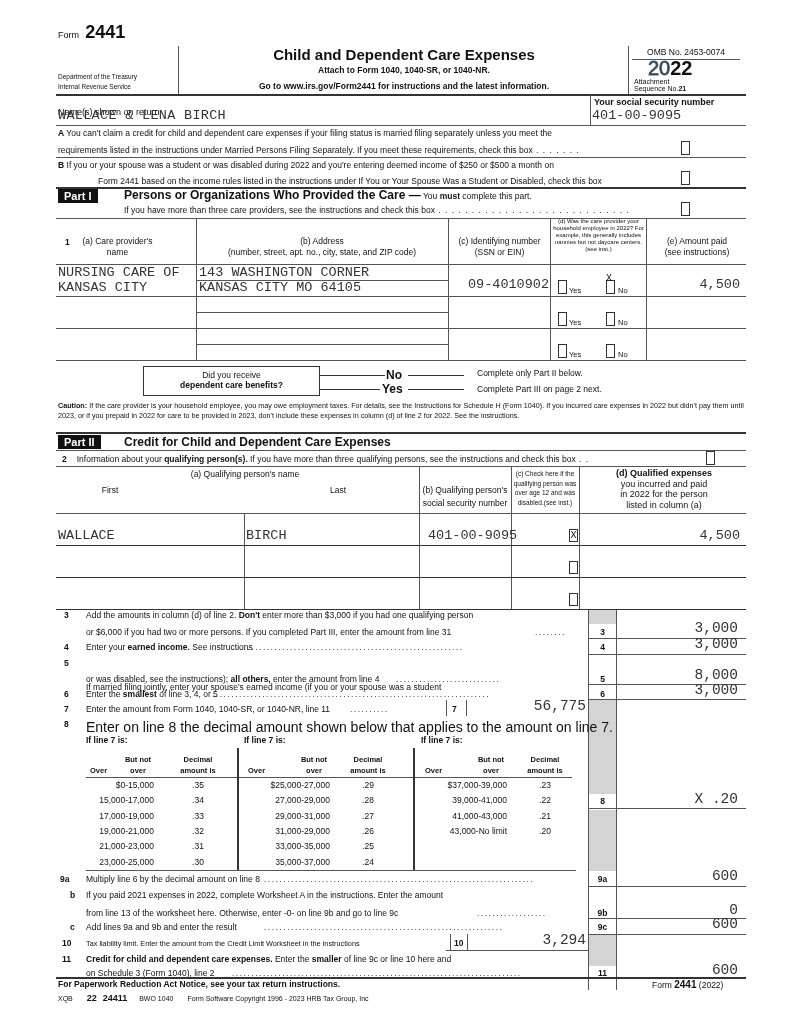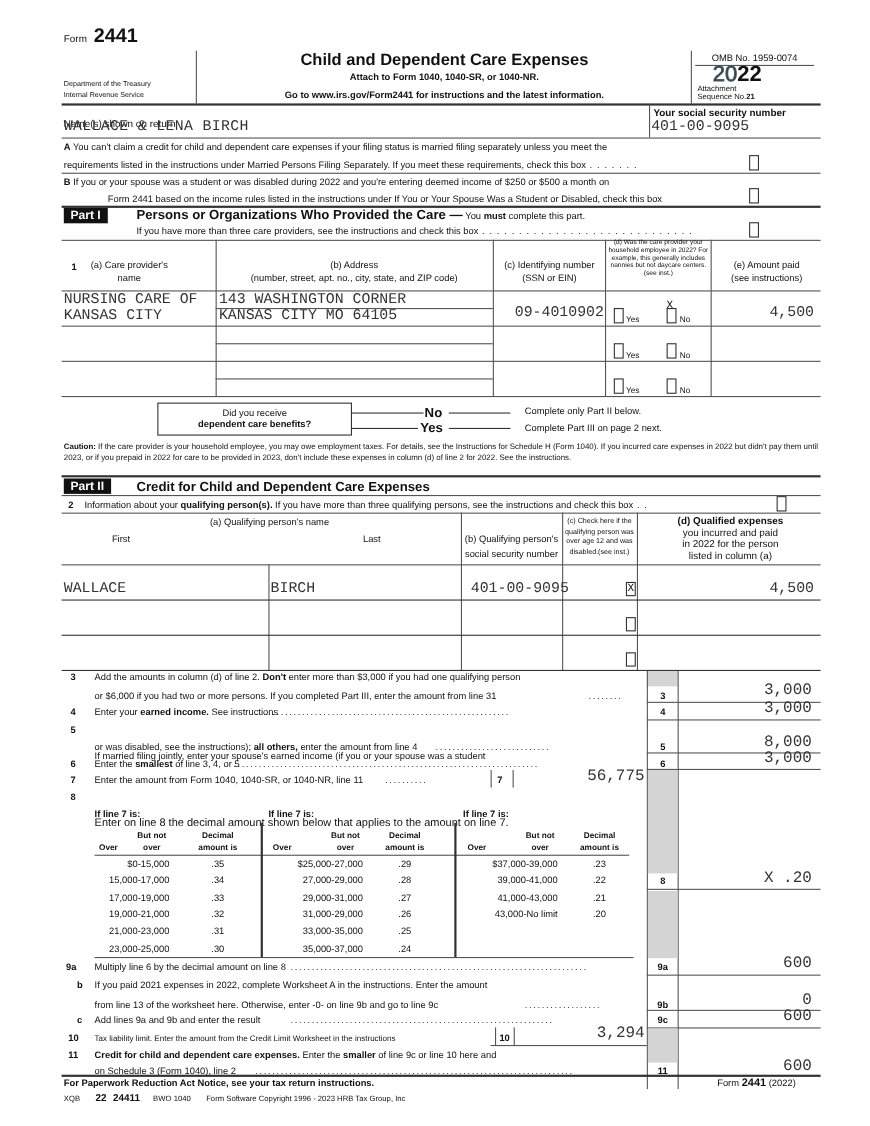--- a/index.html
+++ b/index.html
@@ -30,21 +30,21 @@
 </div>
 <div class="abs" style="left:58px;top:73px;font-size:6.5px;">Department of the Treasury</div>
 <div class="abs" style="left:58px;top:83px;font-size:6.5px;">Internal Revenue Service</div>
 <div class="vl" style="left:178px;top:46px;height:48px;"></div>
 
 <div class="abs c" style="left:180px;top:46px;width:448px;font-size:15px;font-weight:bold;text-align:center;">Child and Dependent Care Expenses</div>
 <div class="abs c" style="left:180px;top:65px;width:448px;font-size:8.5px;font-weight:bold;">Attach to Form 1040, 1040-SR, or 1040-NR.</div>
 <div class="abs c" style="left:180px;top:81px;width:448px;font-size:8.5px;font-weight:bold;">Go to www.irs.gov/Form2441 for instructions and the latest information.</div>
 
 <div class="vl" style="left:628px;top:46px;height:48px;"></div>
-<div class="abs c" style="left:630px;top:47px;width:112px;font-size:8.5px;">OMB No. 1959-0074</div>
+<div class="abs c" style="left:630px;top:47px;width:112px;font-size:8.5px;">OMB No. 2453-0074</div>
 <div class="hl" style="left:632px;top:59px;width:108px;"></div>
 <div class="abs" style="left:648px;top:58px;font-size:20px;line-height:20px;">
   <span style="color:#0c4a6e;-webkit-text-stroke:0.8px #555;">20</span><span style="font-weight:bold;">22</span>
 </div>
 <div class="abs" style="left:634px;top:78px;font-size:7px;line-height:7px;">Attachment</div>
 <div class="abs" style="left:634px;top:85px;font-size:7px;line-height:8px;">
   <span>Sequence No.</span><span style="font-weight:bold;">21</span>
 </div>
 
 <div class="hl2" style="left:56px;top:94px;width:690px;"></div>
@@ -251,21 +251,21 @@
     <div class="shade" style="left: 589px; top: 700px; width: 27px; height: 94px;"></div>
     <div class="shade" style="left: 589px; top: 810px; width: 27px; height: 61px;"></div>
     <div class="abs b" style="left: 64px; top: 704px; font-size: 8.5px;">7</div>
     <div class="abs" style="left: 86px; top: 704px; font-size: 8.5px; white-space: nowrap;"><span>Enter the amount from Form 1040, 1040-SR, or 1040-NR, line 11</span></div>
     <div class="abs" style="left: 350px; top: 704px; font-size: 8.5px; letter-spacing: 1.5px; color: rgb(51, 51, 51);">..........</div>
     <div class="vl" style="left: 446px; top: 700px; height: 16px;"></div>
     <div class="abs b" style="left: 452px; top: 704px; font-size: 8.5px;">7</div>
     <div class="vl" style="left: 466px; top: 700px; height: 16px;"></div>
     <div class="abs val r" style="left: 470px; top: 698px; width: 116px; font-size: 14.5px;">56,775</div>
     <div class="abs b" style="left: 64px; top: 719px; font-size: 8.5px;">8</div>
-    <div class="abs" style="left: 86px; top: 719px; font-size: 10px; white-space: nowrap; margin-top: 24px;"><span>Enter on line 8 the decimal amount shown below that applies to the amount on line 7.</span></div>
+    <div class="abs" style="left: 86px; top: 719px; font-size: 14px; white-space: nowrap;"><span>Enter on line 8 the decimal amount shown below that applies to the amount on line 7.</span></div>
     <div class="abs b" style="left: 86px; top: 735px; font-size: 8.5px;">If line 7 is:</div>
     <div class="abs b" style="left: 244px; top: 735px; font-size: 8.5px;">If line 7 is:</div>
     <div class="abs b" style="left: 421px; top: 735px; font-size: 8.5px;">If line 7 is:</div>
     <div class="abs b c" style="left: 589px; top: 796px; width: 27px; font-size: 8.5px;">8</div>
     <div class="abs val r" style="left: 620px; top: 791px; width: 118px; font-size: 14.5px;">X .20</div>
     <div class="hl" style="left: 588px; top: 808px; width: 158px;"></div>
     <div class="abs b" style="left: 60px; top: 874px; font-size: 8.5px;">9a</div>
     <div class="abs" style="left: 86px; top: 874px; font-size: 8.5px; white-space: nowrap;"><span>Multiply line 6 by the decimal amount on line 8</span></div>
     <div class="abs" style="left: 264px; top: 874px; font-size: 8.5px; letter-spacing: 1.5px; color: rgb(51, 51, 51);">......................................................................</div>
     <div class="abs b c" style="left: 589px; top: 874px; width: 27px; font-size: 8.5px;">9a</div>

